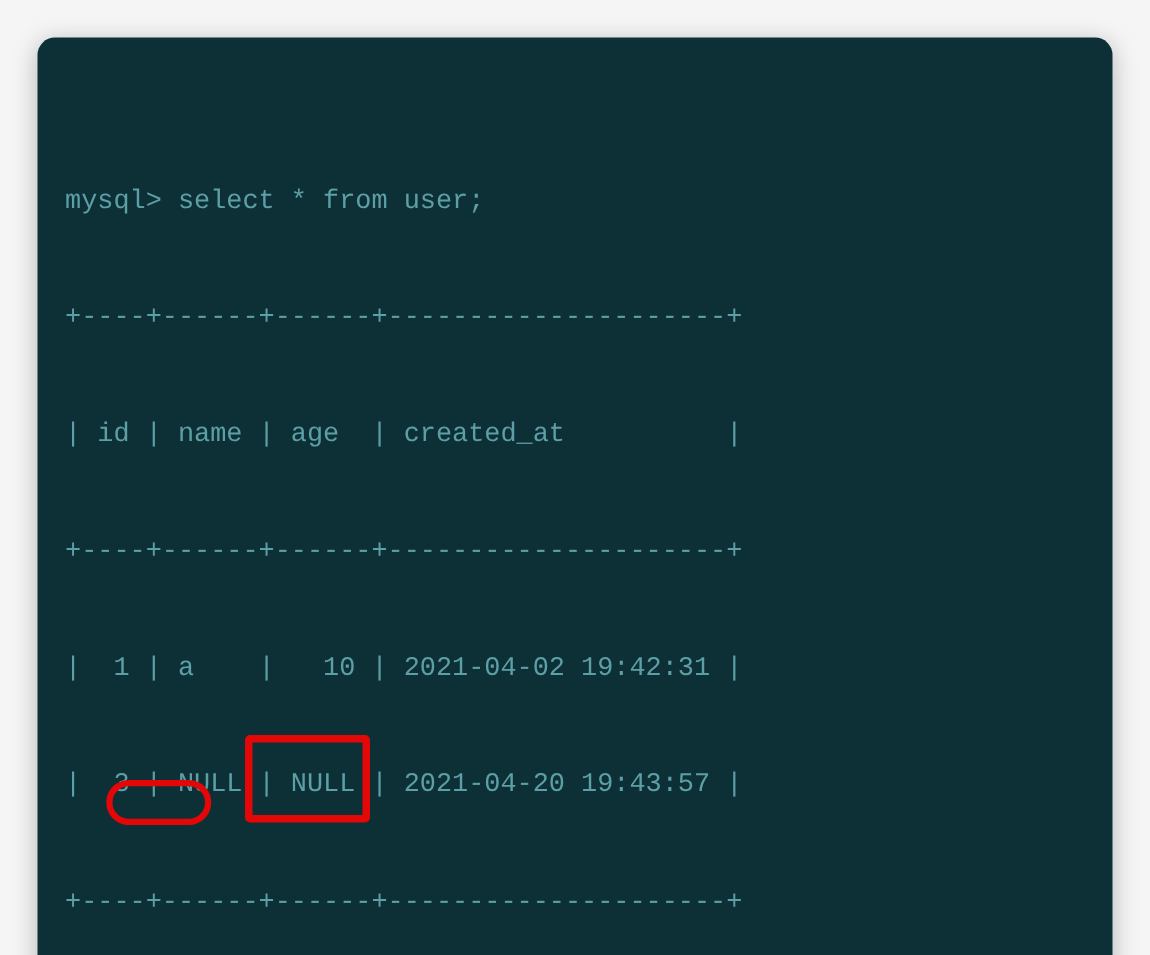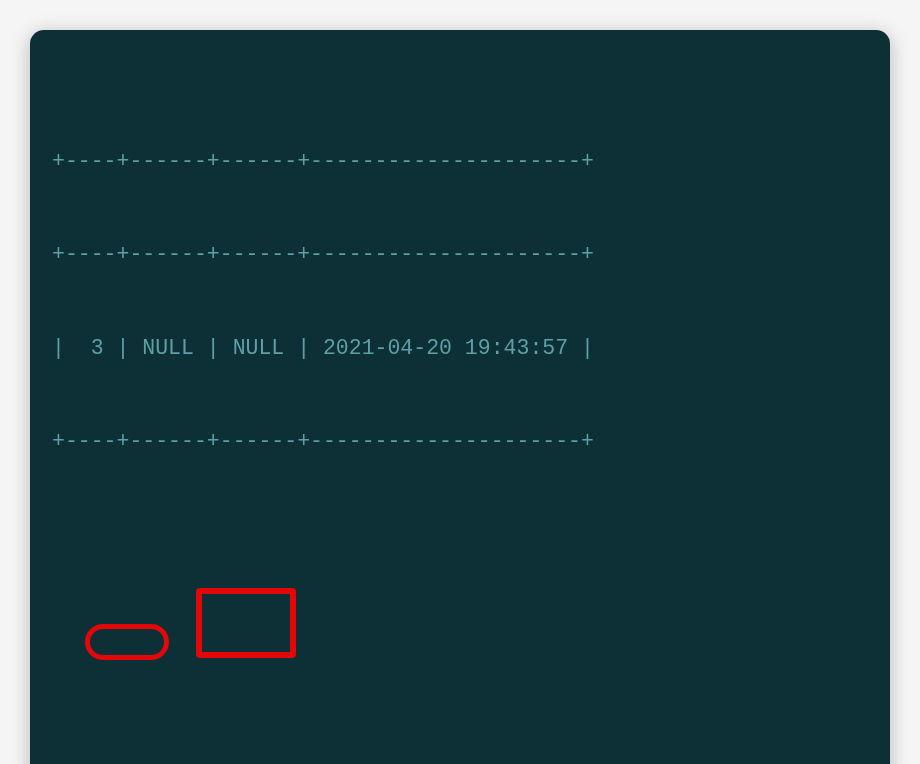--- a/index.html
+++ b/index.html
@@ -33,22 +33,25 @@
       position: absolute;
       border: 6px solid #e30708;
       border-radius: 4px;
     }
   </style>
 </head>
 <body>
 
 <div class="terminal">
   
+  <div class="line"><span>mysql&gt;</span> <span>select * from user;</span></div>
   <div class="line">+----+------+------+---------------------+</div>
+  <div class="line">| id | name | age  | created_at          |</div>
   <div class="line">+----+------+------+---------------------+</div>
+  <div class="line">|  1 | a    |   10 | 2021-04-02 19:42:31 |</div>
   <div class="line">|  3 | NULL | NULL | 2021-04-20 19:43:57 |</div>
   <div class="line">+----+------+------+---------------------+</div>
   
   
   
   
   
   
   
   

